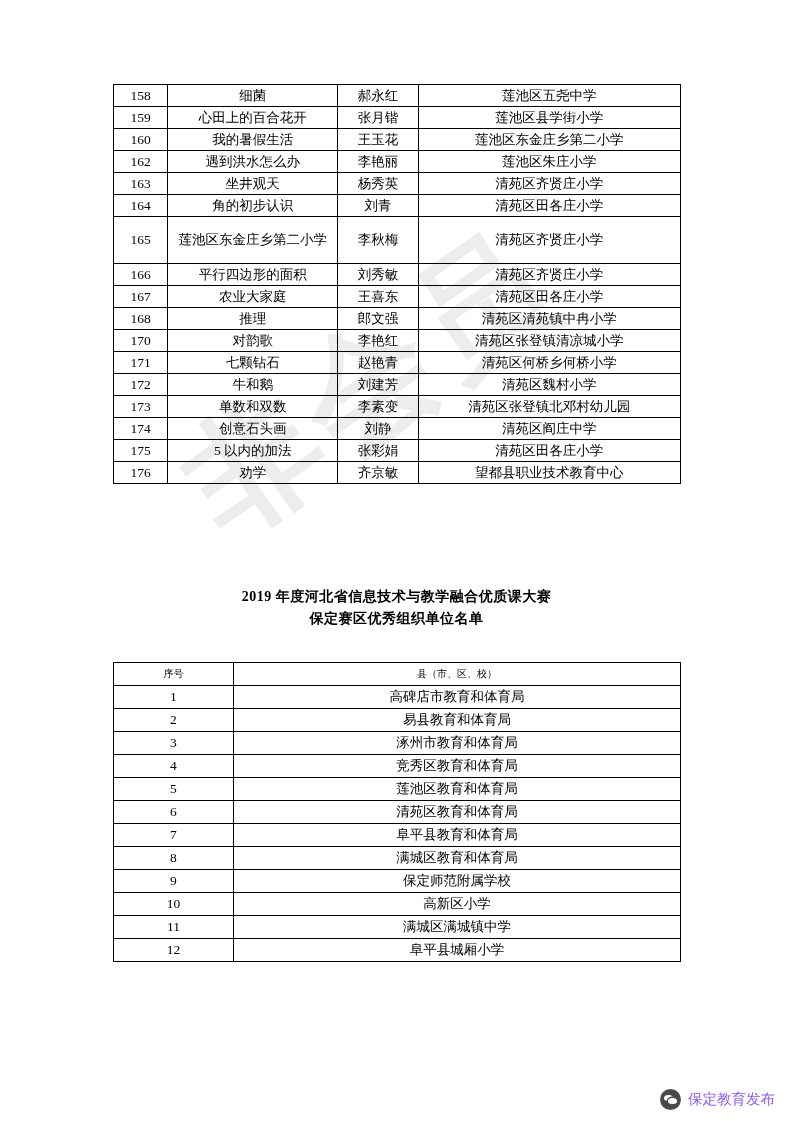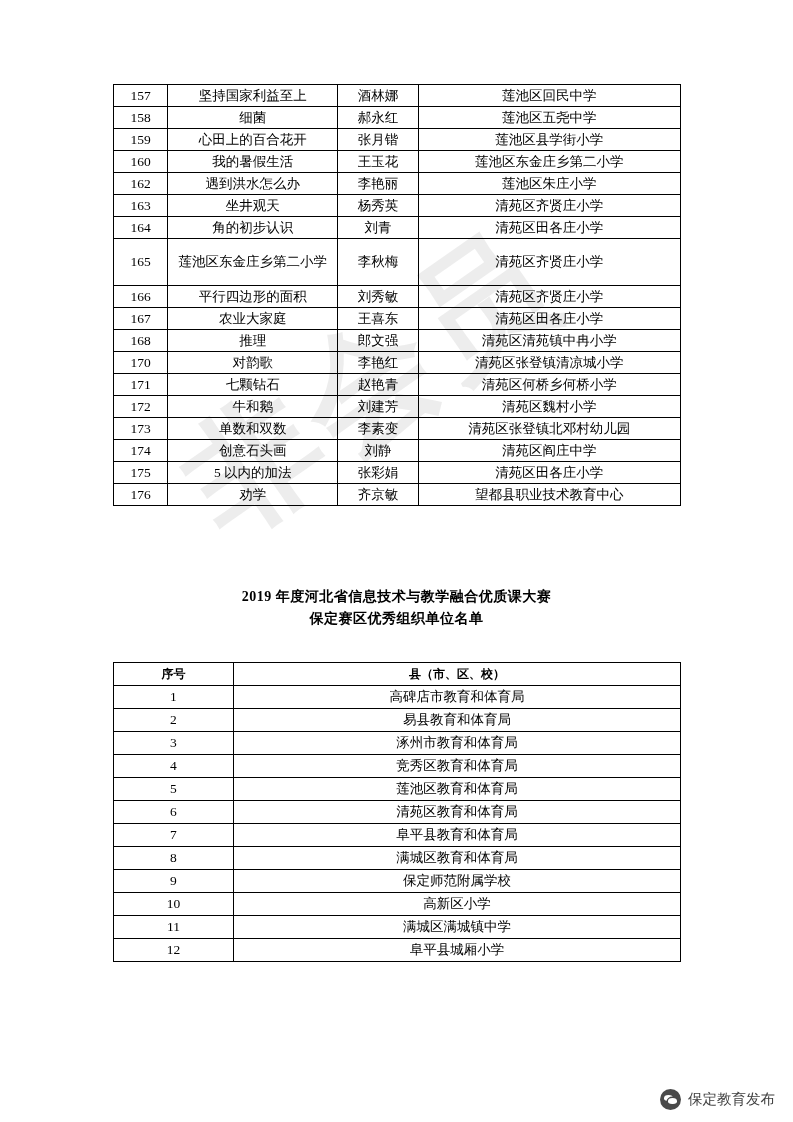--- a/index.html
+++ b/index.html
@@ -106,22 +106,22 @@
     border: 1px solid #000000;
     font-size: 13.5px;
     text-align: center;
     vertical-align: middle;
     padding: 2px 2px;
     font-weight: normal;
     font-family: "Liberation Serif", "DejaVu Serif", serif;
   }
   table.grid2 tr { height: 23px; }
   table.grid2 thead td {
-    font-weight: bold;
-    font-size: 12px;
+    font-weight: normal;
+    font-size: 10px;
   }
   .col2-no   { width: 120px; }
   .col2-name { width: 448px; }
 
   
   .footer-badge {
     position: absolute;
     right: 18px;
     bottom: 12px;
     display: flex;
@@ -153,47 +153,41 @@
     left: 8px;
     top: 9px;
     width: 9px;
     height: 6px;
     border-radius: 50% 50% 45% 45%;
     background: #ffffff;
     box-shadow: 0 0 0 1.4px #4a4a4a;
   }
   .footer-badge .badge-text {
     font-size: 14.5px;
-    color: #404040;
+    color: #8b5cf6;
     font-family: "Liberation Sans", sans-serif;
   }
 </style>
 </head>
 <body>
 
 <div class="page">
 
   <div class="watermark">非会员</div>
 
   <div class="table-wrap">
     <table class="grid">
       <colgroup>
         <col class="col-no">
           <col class="col-title">
           <col class="col-name">
           <col class="col-unit">
       </colgroup>
       <tbody>
           <tr>
-            <td>157</td>
-            <td>坚持国家利益至上</td>
-            <td>酒林娜</td>
-            <td>莲池区回民中学</td>
-          </tr>
-          <tr>
             <td>158</td>
             <td>细菌</td>
             <td>郝永红</td>
             <td>莲池区五尧中学</td>
           </tr>
           <tr>
             <td>159</td>
             <td>心田上的百合花开</td>
             <td>张月锴</td>
             <td>莲池区县学街小学</td>

